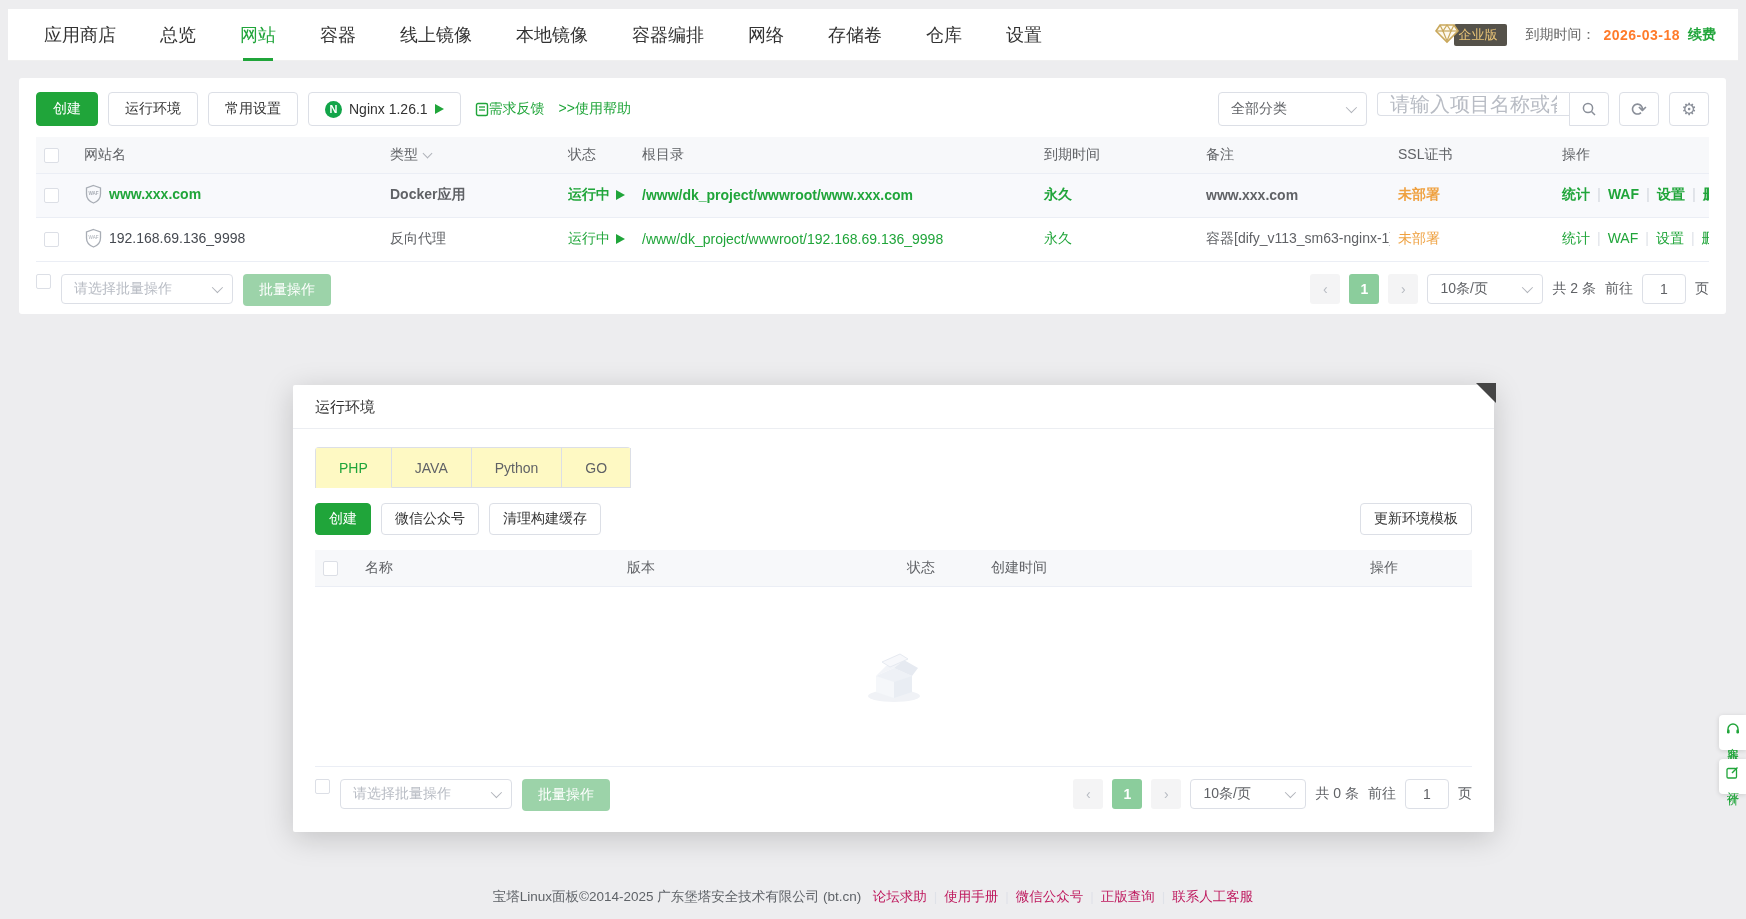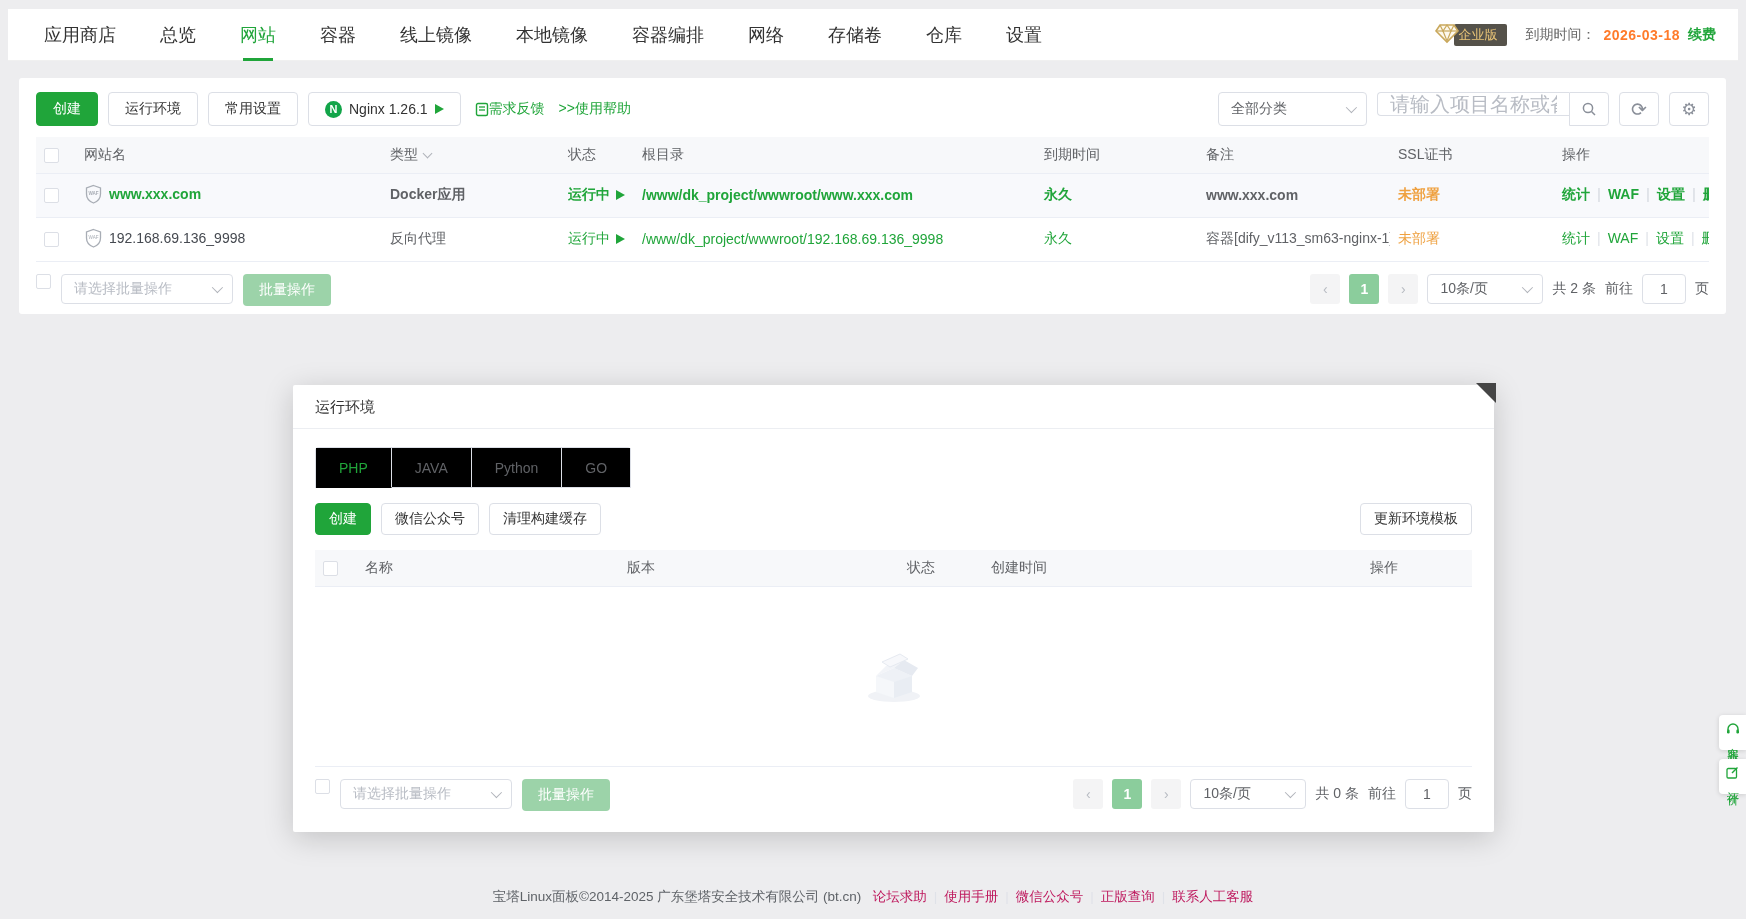--- a/index.html
+++ b/index.html
@@ -85,21 +85,21 @@
 
   
   .modal {
     position:absolute; left:293px; top:385px; width:1201px; height:447px;
     background:#fff; border-radius:2px; box-shadow:0 6px 30px rgba(0,0,0,.18); z-index:10;
   }
   .modal-header { height:44px; line-height:44px; padding:0 22px; font-size:15px; color:#333; border-bottom:1px solid #eceef2; }
   .modal-fold { position:absolute; top:-2px; right:-2px; width:0; height:0; border-style:solid; border-width:0 20px 20px 0; border-color:transparent #454545 transparent transparent; cursor:pointer; border-bottom-left-radius:10px; }
   .modal-body { padding:18px 22px 0 22px; }
   .tabs { display:inline-flex; border-top:1px solid #dcdfe6; border-left:1px solid #dcdfe6; border-radius:4px 4px 0 0; }
-  .tab { padding:0 23px; height:40px; line-height:40px; font-size:14px; color:#606266; border-right:1px solid #dcdfe6; border-bottom:1px solid #dcdfe6; background:#000000; cursor:pointer; }
+  .tab { padding:0 23px; height:40px; line-height:40px; font-size:14px; color:#606266; border-right:1px solid #dcdfe6; border-bottom:1px solid #dcdfe6; background:#fef9c3; cursor:pointer; }
   .tab.active { color:#20a53a; border-bottom-color:transparent; }
   .modal-btns { display:flex; align-items:center; gap:10px; margin-top:15px; }
   .btn-sm { height:32px; padding:0 13px; }
   .update-tpl { margin-left:auto; }
   .modal table { margin-top:15px; }
   .modal th { height:36px; }
   .empty-cell { height:180px; border-bottom:1px solid #ebeef5; text-align:center; vertical-align:middle; }
   .empty-text { color:#9a9ea6; font-size:14px; margin-top:14px; }
   .modal .batch-row { margin-top:12px; }
 

